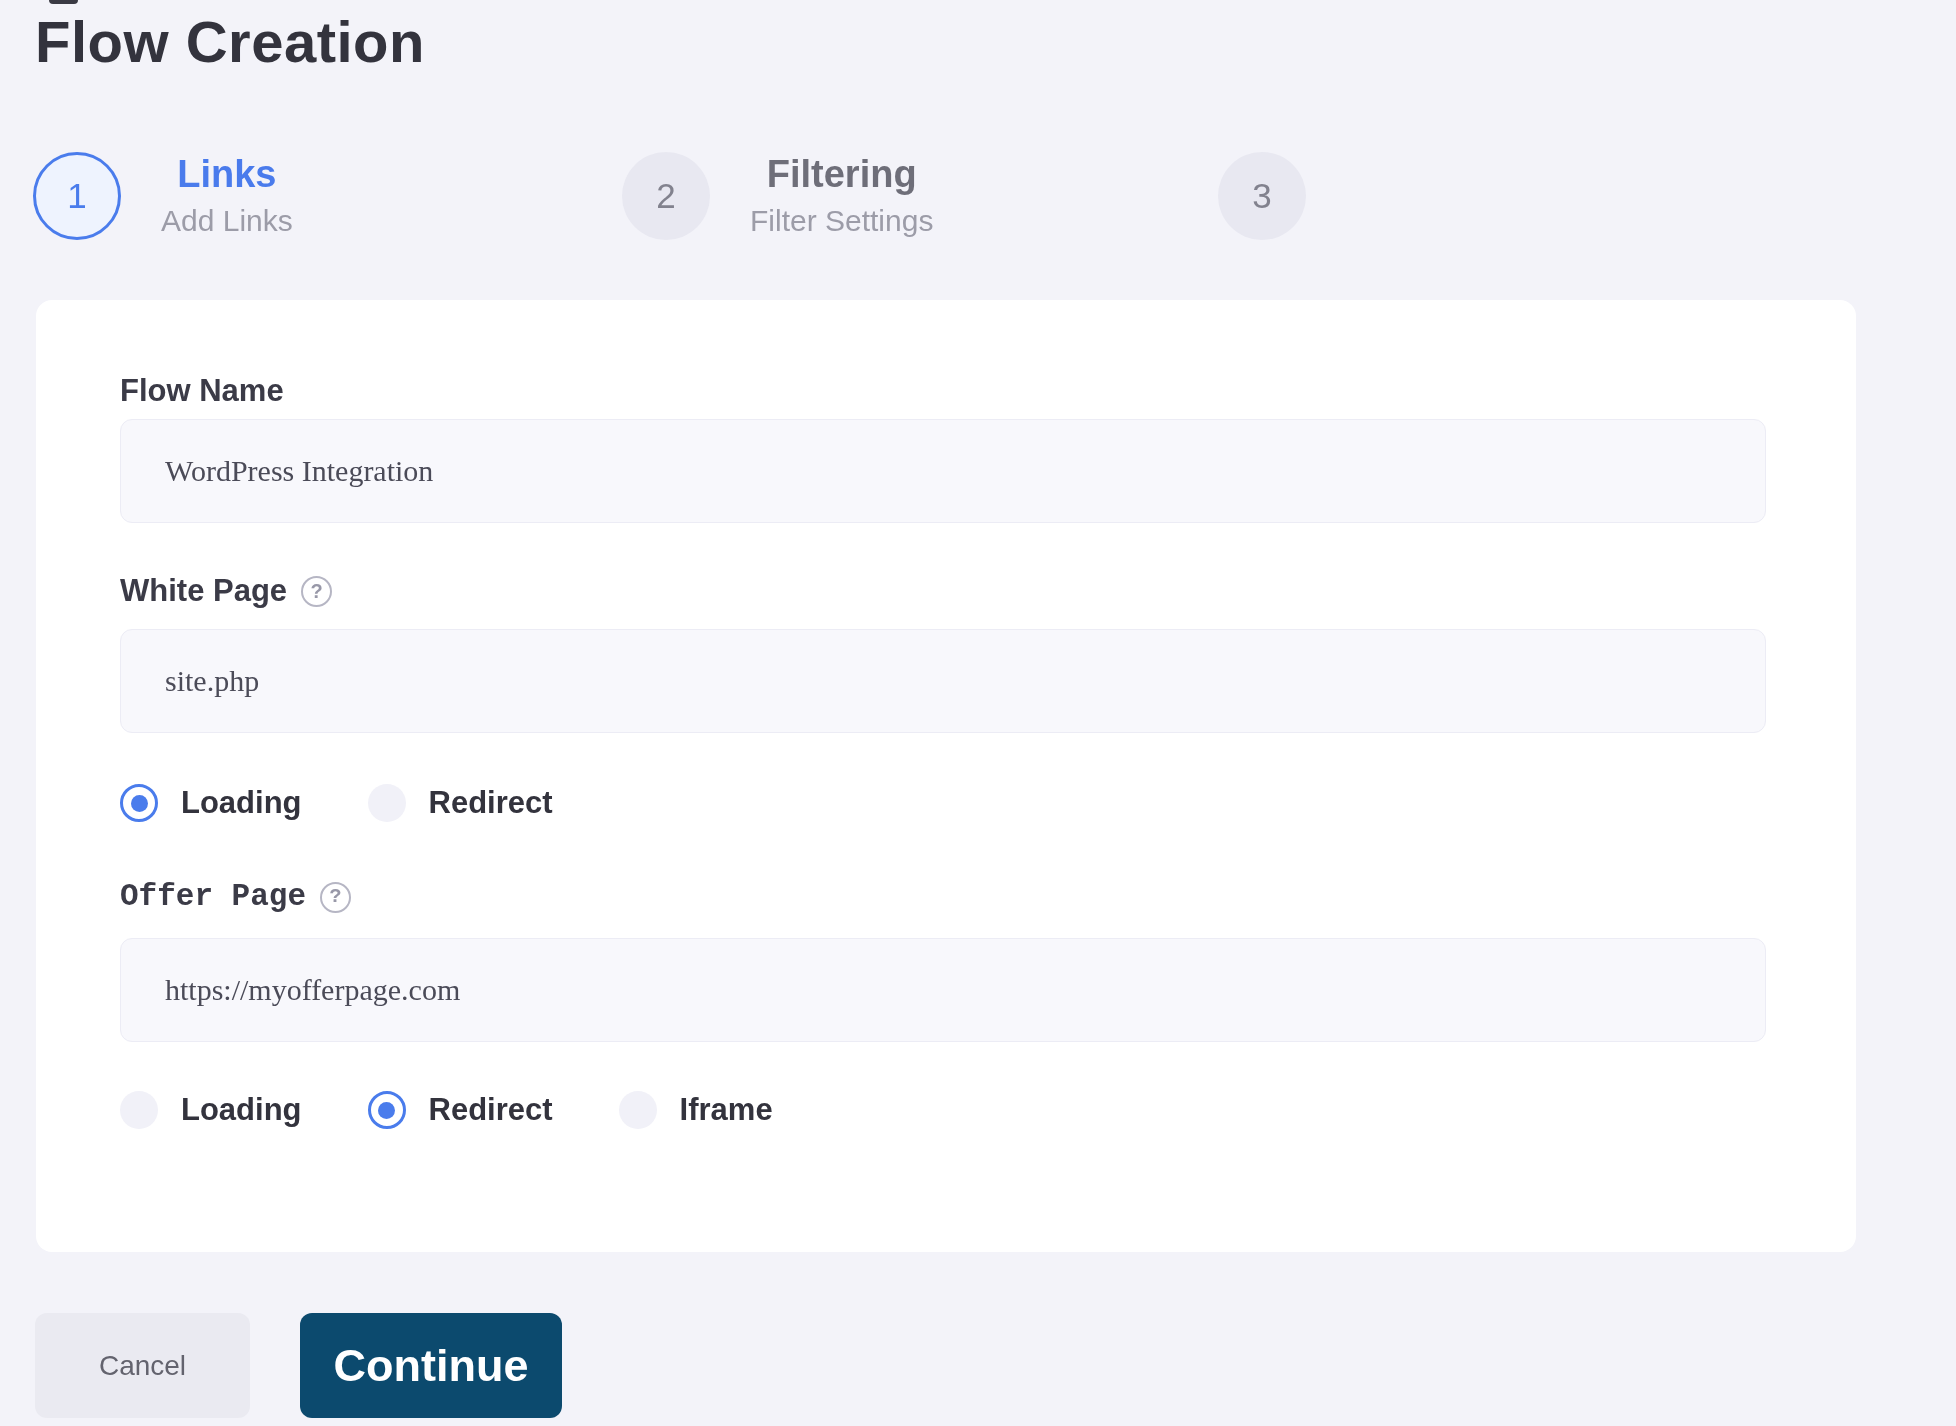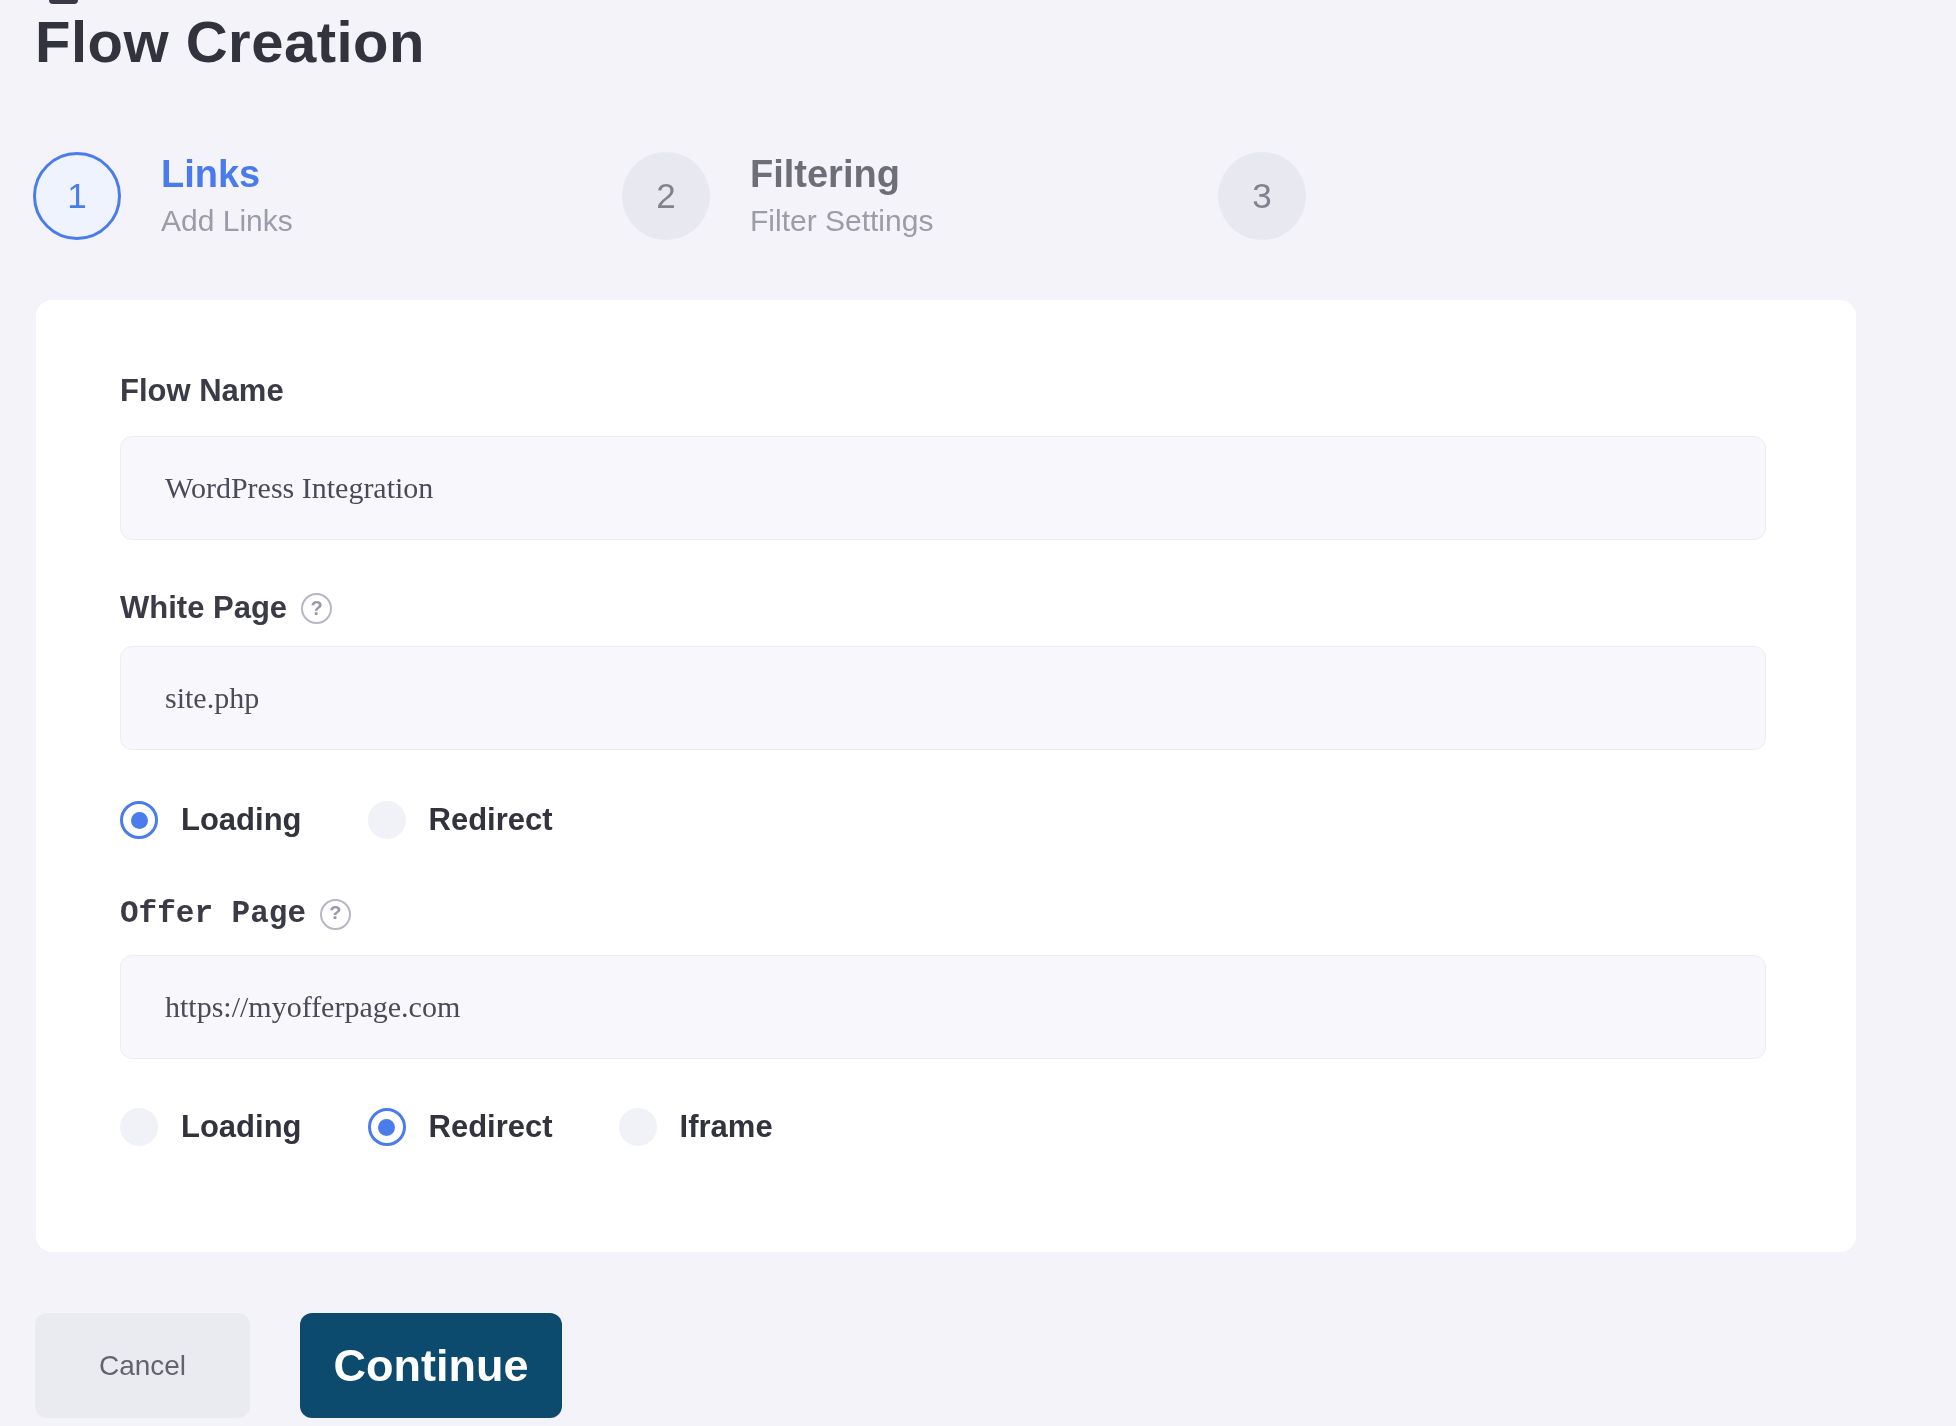--- a/index.html
+++ b/index.html
@@ -32,21 +32,21 @@
     width: 88px; height: 88px; border-radius: 50%;
     display: flex; align-items: center; justify-content: center;
     font-size: 35px; color: #82828e;
     background: #e8e8f1; box-sizing: border-box;
     flex: none;
   }
   .step.active .step-circle {
     background: #eef3fe; border: 3px solid #4a7cec; color: #4a7cec;
   }
   .step-text { margin-left: 40px; }
-  .step-title { font-size: 38px; font-weight: 700; color: #6e6e79; line-height: 1.1; }
+  .step-title { font-size: 38px; font-weight: 700; color: #6e6e79; line-height: 1.1; text-align: center; }
   .step.active .step-title { color: #4a7bec; }
   .step-sub { font-size: 30px; color: #9c9ca8; margin-top: 8px; }
 
   .step-1 { left: 33px; }
   .step-2 { left: 622px; }
   .step-3 { left: 1218px; }
 
   
   .card {
     position: absolute; left: 36px; top: 300px;
@@ -74,21 +74,21 @@
     display: block; box-sizing: border-box;
     width: 1646px; height: 104px;
     background: #f8f8fc;
     border: 1px solid #ececf5; border-radius: 12px;
     padding: 0 44px;
     font-family: Liberation Serif, serif;
     font-size: 30px; color: #4b4b58;
     outline: none;
   }
 
-  .lbl-1 { margin-bottom: 29px; }
+  .lbl-1 { margin-bottom: 12px; }
   .lbl-2 { margin-top: 52px; margin-bottom: 22px; }
   .lbl-3 { margin-top: 59px; margin-bottom: 25px; font-family: Liberation Mono, monospace; }
   .radios-1 { margin-top: 51px; }
   .radios-2 { margin-top: 49px; }
 
   .radio-row { display: flex; align-items: flex-start; }
   .radio-option { display: flex; align-items: center; margin-right: 66px; cursor: pointer; }
   .radio {
     width: 38px; height: 38px; border-radius: 50%;
     background: #f1f1f8; box-sizing: border-box;

